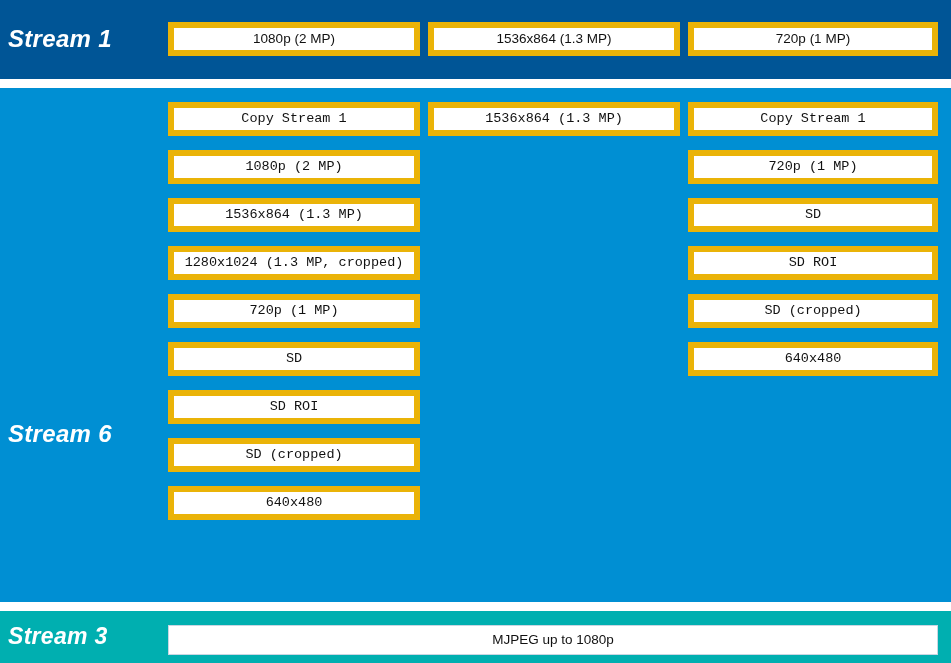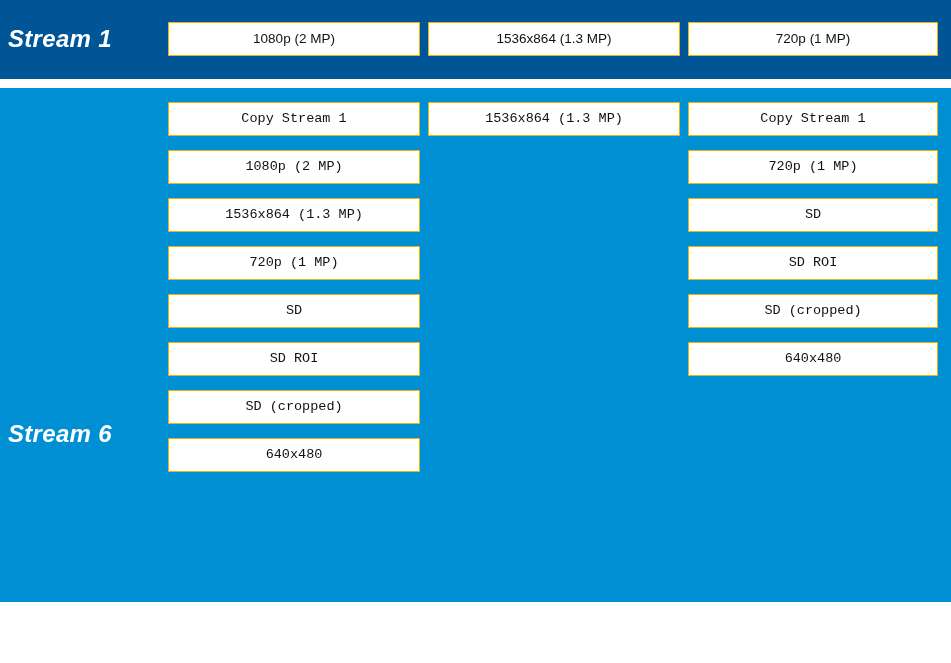--- a/index.html
+++ b/index.html
@@ -65,21 +65,21 @@
   .col-left   { left: 168px; width: 252px; }
   .col-mid    { left: 428px; width: 252px; }
   .col-right  { left: 688px; width: 250px; }
 
   .band-stream1 .col { top: 22px; }
   .band-stream2 .col { top: 14px; font-family: Liberation Mono, monospace; }
 
   .opt-box {
     height: 34px;
     background: #ffffff;
-    border: 1px solid #eab308;
+    border: 6px solid #eab308;
     box-sizing: border-box;
     display: flex;
     align-items: center;
     justify-content: center;
     margin-bottom: 14px;
     font-size: 13.5px;
     color: #111111;
     text-align: center;
     line-height: 1;
     padding: 0 6px;
@@ -125,20 +125,21 @@
     </div>
   </div>
 
   <div class="band band-stream2">
     <div class="stream-label">Stream 6</div>
 
     <div class="col col-left">
       <div class="opt-box">Copy Stream 1</div>
       <div class="opt-box">1080p (2 MP)</div>
       <div class="opt-box">1536x864 (1.3 MP)</div>
+      <div class="opt-box">1280x1024 (1.3 MP, cropped)</div>
       <div class="opt-box">720p (1 MP)</div>
       <div class="opt-box">SD</div>
       <div class="opt-box">SD ROI</div>
       <div class="opt-box">SD (cropped)</div>
       <div class="opt-box">640x480</div>
     </div>
 
     <div class="col col-mid">
       <div class="opt-box">1536x864 (1.3 MP)</div>
     </div>
@@ -146,14 +147,18 @@
     <div class="col col-right">
       <div class="opt-box">Copy Stream 1</div>
       <div class="opt-box">720p (1 MP)</div>
       <div class="opt-box">SD</div>
       <div class="opt-box">SD ROI</div>
       <div class="opt-box">SD (cropped)</div>
       <div class="opt-box">640x480</div>
     </div>
   </div>
 
+  <div class="band band-stream3">
+    <div class="stream-label">Stream 3</div>
+    <div class="wide-box">MJPEG up to 1080p</div>
+  </div>
 
 </div>
 
 </body></html>

